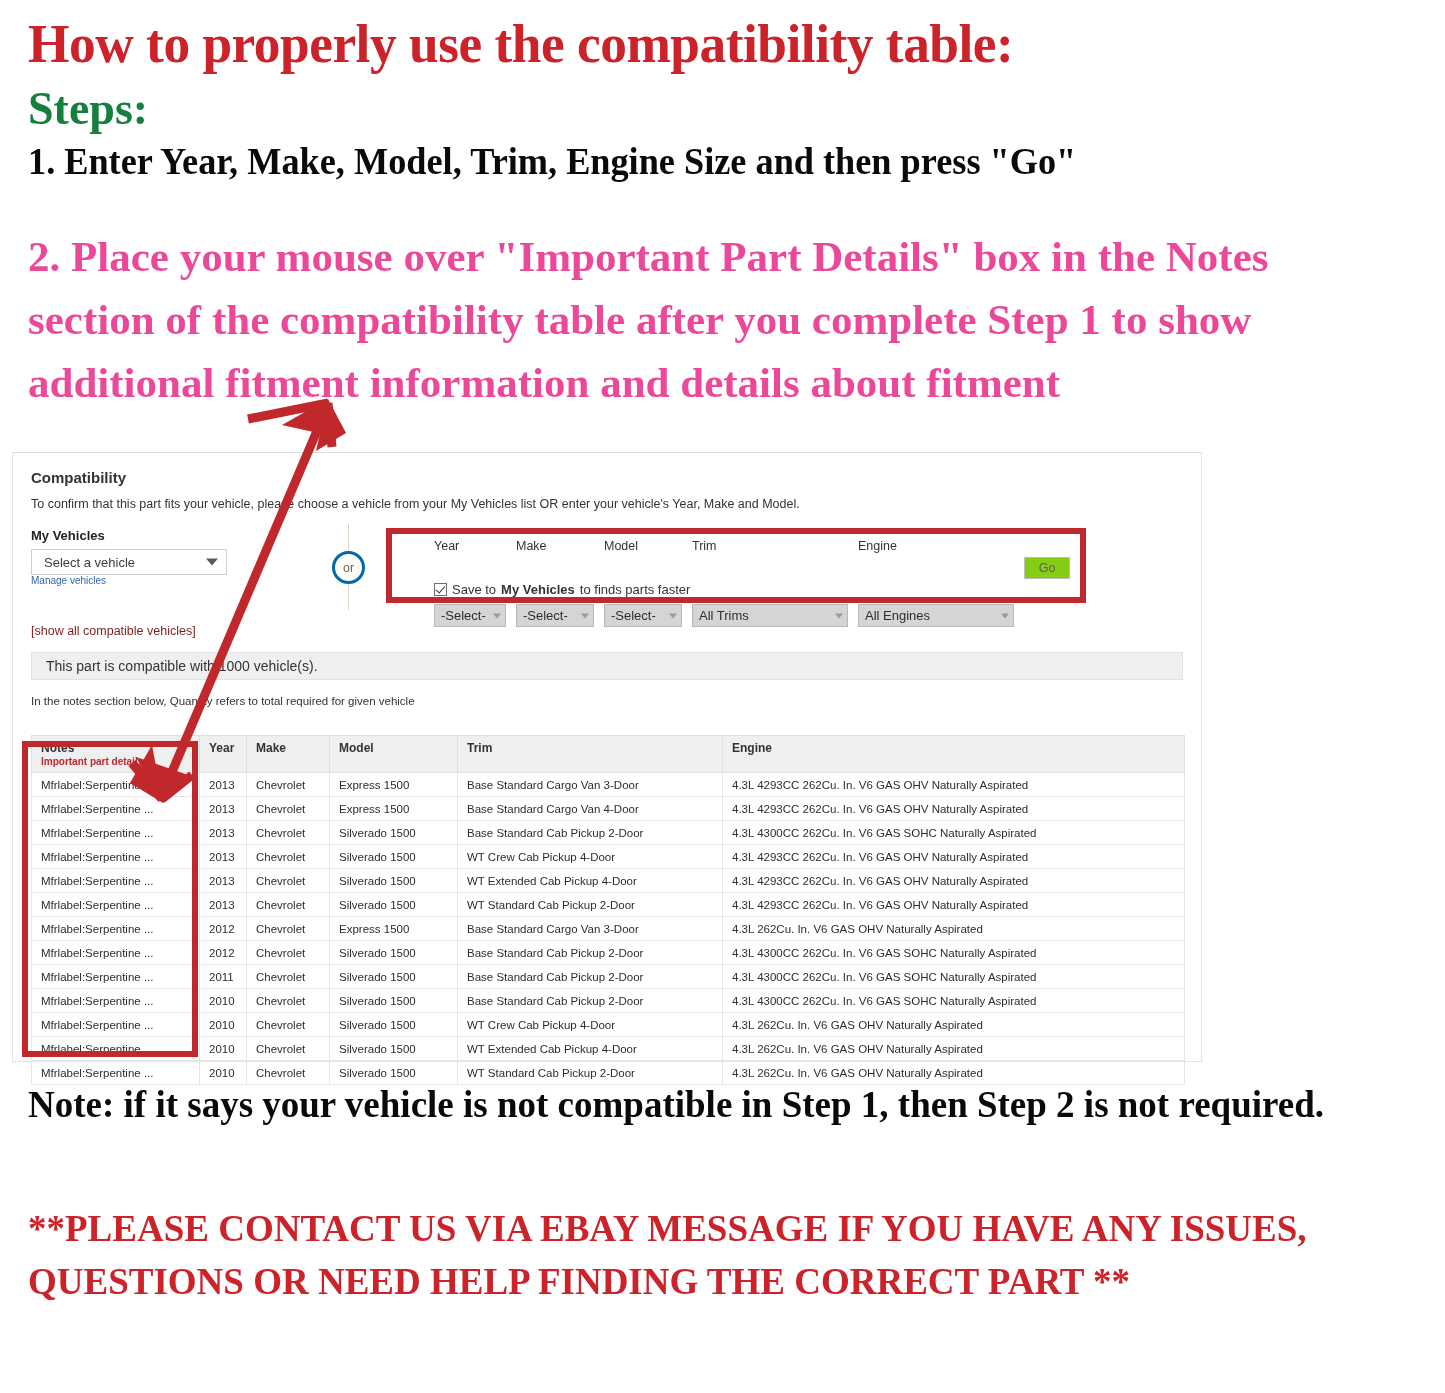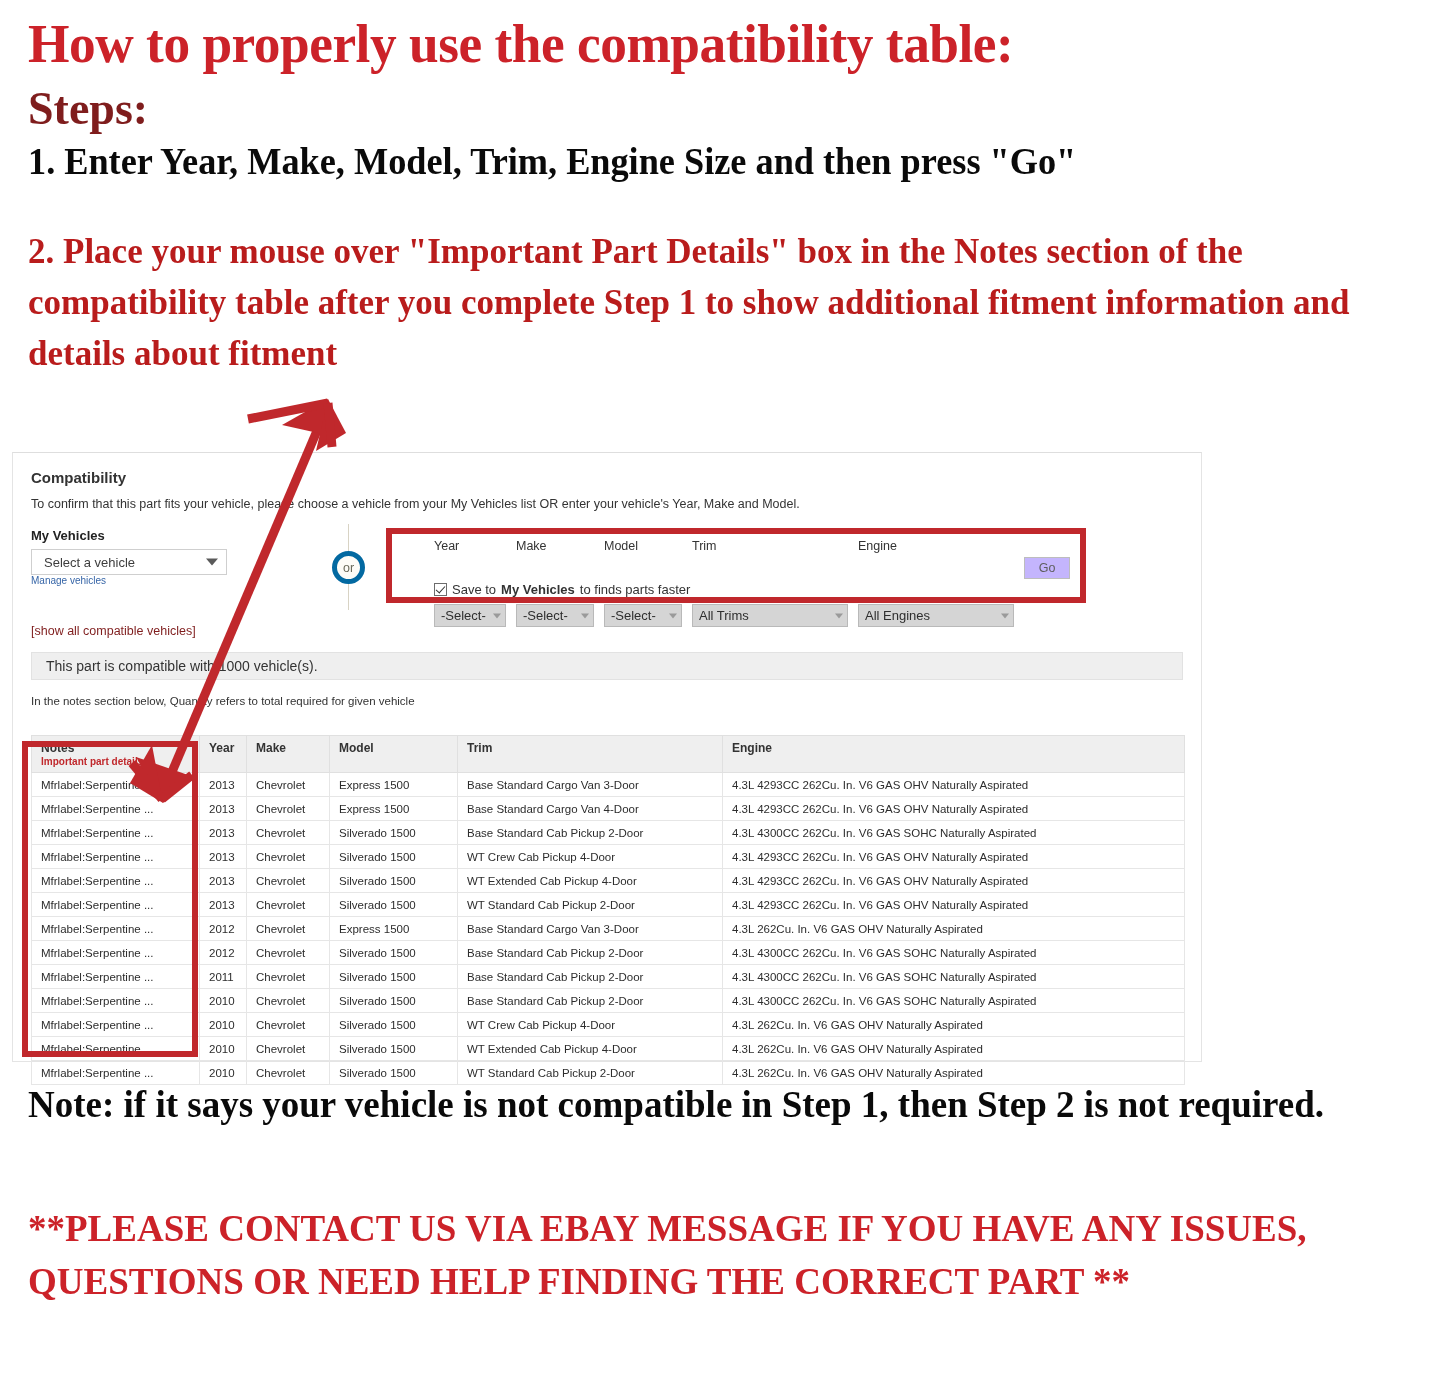--- a/index.html
+++ b/index.html
@@ -25,41 +25,41 @@
     line-height: 1.0;
     letter-spacing: -0.5px;
     margin: 16px 0 0 0;
     white-space: nowrap;
     transform: scaleX(0.97);
     transform-origin: left center;
   }
   .title-steps {
     font-family: "Liberation Serif", serif;
     font-weight: bold;
-    color: #7f1d1d;
+    color: #15803d;
     font-size: 46px;
     line-height: 1.05;
     margin: 14px 0 0 0;
   }
   .step-one {
     font-family: "Liberation Serif", serif;
     font-weight: bold;
     color: #0a0a0a;
     font-size: 37px;
     line-height: 1.05;
     margin: 10px 0 0 0;
     white-space: nowrap;
     transform: scaleX(0.98);
     transform-origin: left center;
   }
   .step-two {
     font-family: "Liberation Serif", serif;
     font-weight: bold;
-    color: #b91c1c;
-    font-size: 35px;
+    color: #ec4899;
+    font-size: 43px;
     line-height: 1.46;
     margin: 44px 0 0 0;
     max-width: 1330px;
   }
   .note-line {
     font-family: "Liberation Serif", serif;
     font-weight: bold;
     color: #0a0a0a;
     font-size: 37px;
     line-height: 1.45;
@@ -123,21 +123,21 @@
     position: absolute; left: 296px; top: -4px;
     width: 44px; height: 86px;
   }
   .or-line {
     position: absolute; left: 21px; top: 0; width: 1px; height: 86px;
     background: #d8d3c4;
   }
   .or-circle {
     position: absolute; left: 5px; top: 27px;
     width: 33px; height: 33px; border-radius: 50%;
-    background: #fdfcf7; border: 5px solid #0369a1;
+    background: #fdfcf7; border: 3px solid #0369a1;
     display: flex; align-items: center; justify-content: center;
     font-size: 12.5px; color: #6a6a5a; font-weight: normal;
   }
 
   .red-box-form {
     position: absolute; left: 355px; top: 0;
     width: 700px; height: 75px;
     border: 6px solid #c0282c;
     background: #fff;
   }
@@ -167,21 +167,21 @@
     border-top: 5px solid #9a9a9a;
   }
   .fs-year  { width: 72px; }
   .fs-make  { width: 78px; }
   .fs-model { width: 78px; }
   .fs-trim  { width: 156px; background: #d5d5d5; }
   .fs-engine{ width: 156px; background: #d5d5d5; }
   .go-btn {
     margin-top: 18px;
     width: 46px; height: 22px;
-    background: #c4b5fd; border: 1px solid #bdbdbd;
+    background: #84cc16; border: 1px solid #bdbdbd;
     font-size: 12.5px; color: #5e5e5e;
     display: flex; align-items: center; justify-content: center;
     cursor: pointer;
   }
   .save-row {
     position: absolute; left: 42px; top: 48px;
     display: flex; align-items: center; gap: 5px;
     font-size: 13px; color: #333;
   }
   .save-check {

